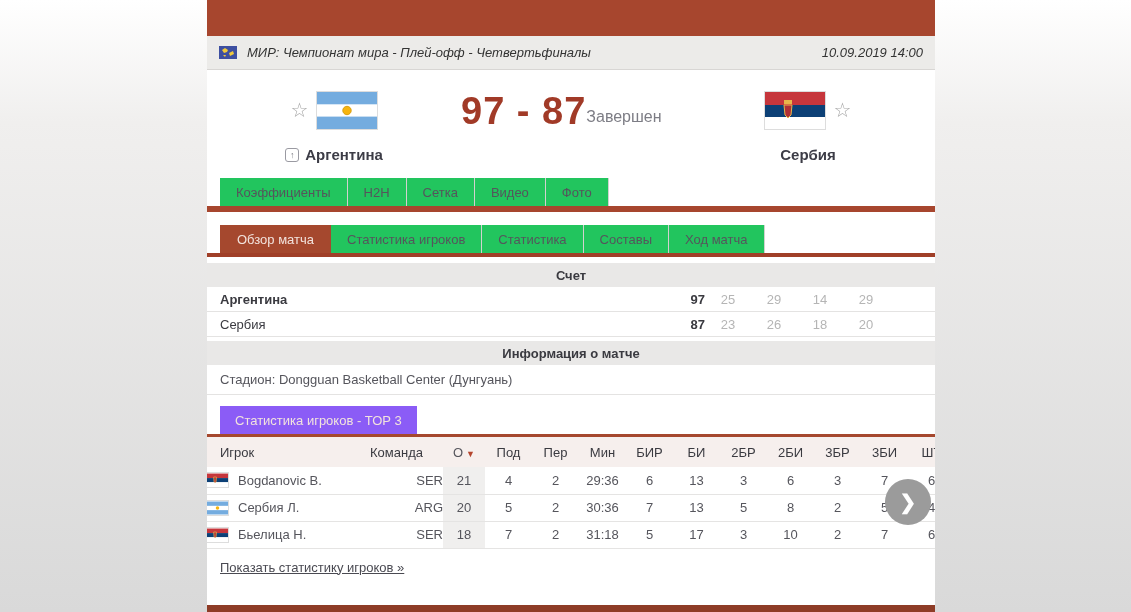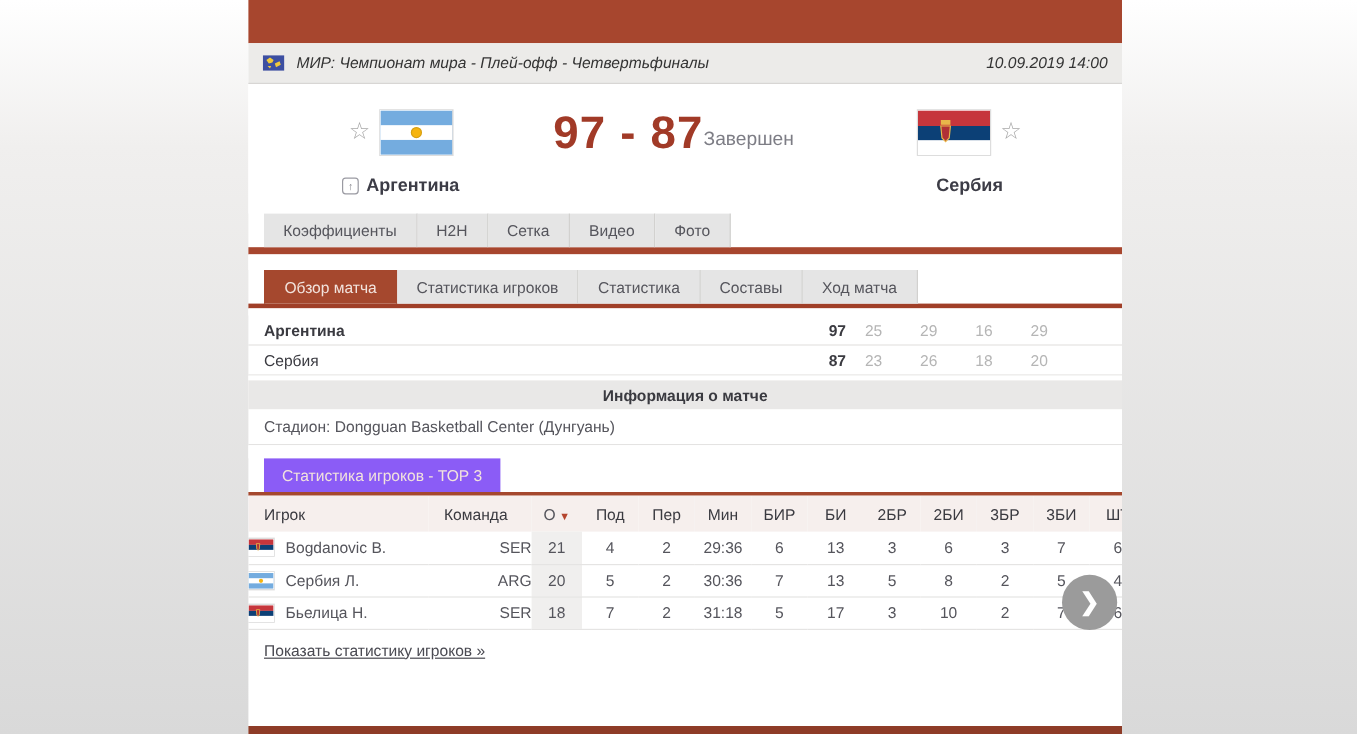--- a/index.html
+++ b/index.html
@@ -23,21 +23,21 @@
   .bigflag { width:60px; height:37px; box-shadow:0 0 0 1px #ddd; }
   .team-name { margin-top:16px; font-size:15px; font-weight:bold; color:#3c3c46; display:flex; align-items:center; gap:6px; }
   .winner-box { display:inline-flex; width:14px; height:14px; border:1px solid #9a9aa2; border-radius:3px;
                 align-items:center; justify-content:center; font-size:9px; color:#7c7c84; font-weight:normal; }
   .score-col { width:220px; display:flex; flex-direction:row; align-items:center; }
   .big-score { font-size:38px; font-weight:bold; color:#a13a27; letter-spacing:1px; line-height:42px; }
   .status { margin-top:12px; font-size:16px; color:#7d7d85; }
 
   .tabs-row { display:flex; padding-left:13px; height:28px; }
   .tab { height:28px; display:flex; align-items:center; padding:0 16px; font-size:13px;
-         background:#e5e5e5; color:#55555c; border-right:1px solid #d2d1cf; cursor:pointer; }
+         background:#22c55e; color:#55555c; border-right:1px solid #d2d1cf; cursor:pointer; }
   .tab.first { border-left:1px solid #d2d1cf; }
   .tab.active { background:#a5482e; color:#f2e3dd; border-color:#a5482e; }
   .red-bar { height:6px; background:#a7462e; }
   .red-line { height:4px; background:#a03f28; }
   .gap13 { height:13px; background:#fff; }
   .gap6 { height:6px; background:#fff; }
   .gap4 { height:4px; background:#fff; }
   .gap11 { height:11px; background:#fff; }
 
   .section-header { height:24px; background:#e9e8e7; display:flex; align-items:center; justify-content:center;
@@ -146,26 +146,27 @@
     <div class="tabs-row">
       <div class="tab active first">Обзор матча</div>
       <div class="tab">Статистика игроков</div>
       <div class="tab">Статистика</div>
       <div class="tab">Составы</div>
       <div class="tab">Ход матча</div>
     </div>
     <div class="red-line"></div>
     <div class="gap6"></div>
 
+    <div class="section-header">Счет</div>
     <div class="score-row home">
       <span class="tname">Аргентина</span>
       <span class="total">97</span>
       <span class="q">25</span>
       <span class="q">29</span>
-      <span class="q">16</span>
+      <span class="q">14</span>
       <span class="q">29</span>
       <span class="rpad"></span>
     </div>
     <div class="score-row">
       <span class="tname">Сербия</span>
       <span class="total">87</span>
       <span class="q">23</span>
       <span class="q">26</span>
       <span class="q">18</span>
       <span class="q">20</span>

